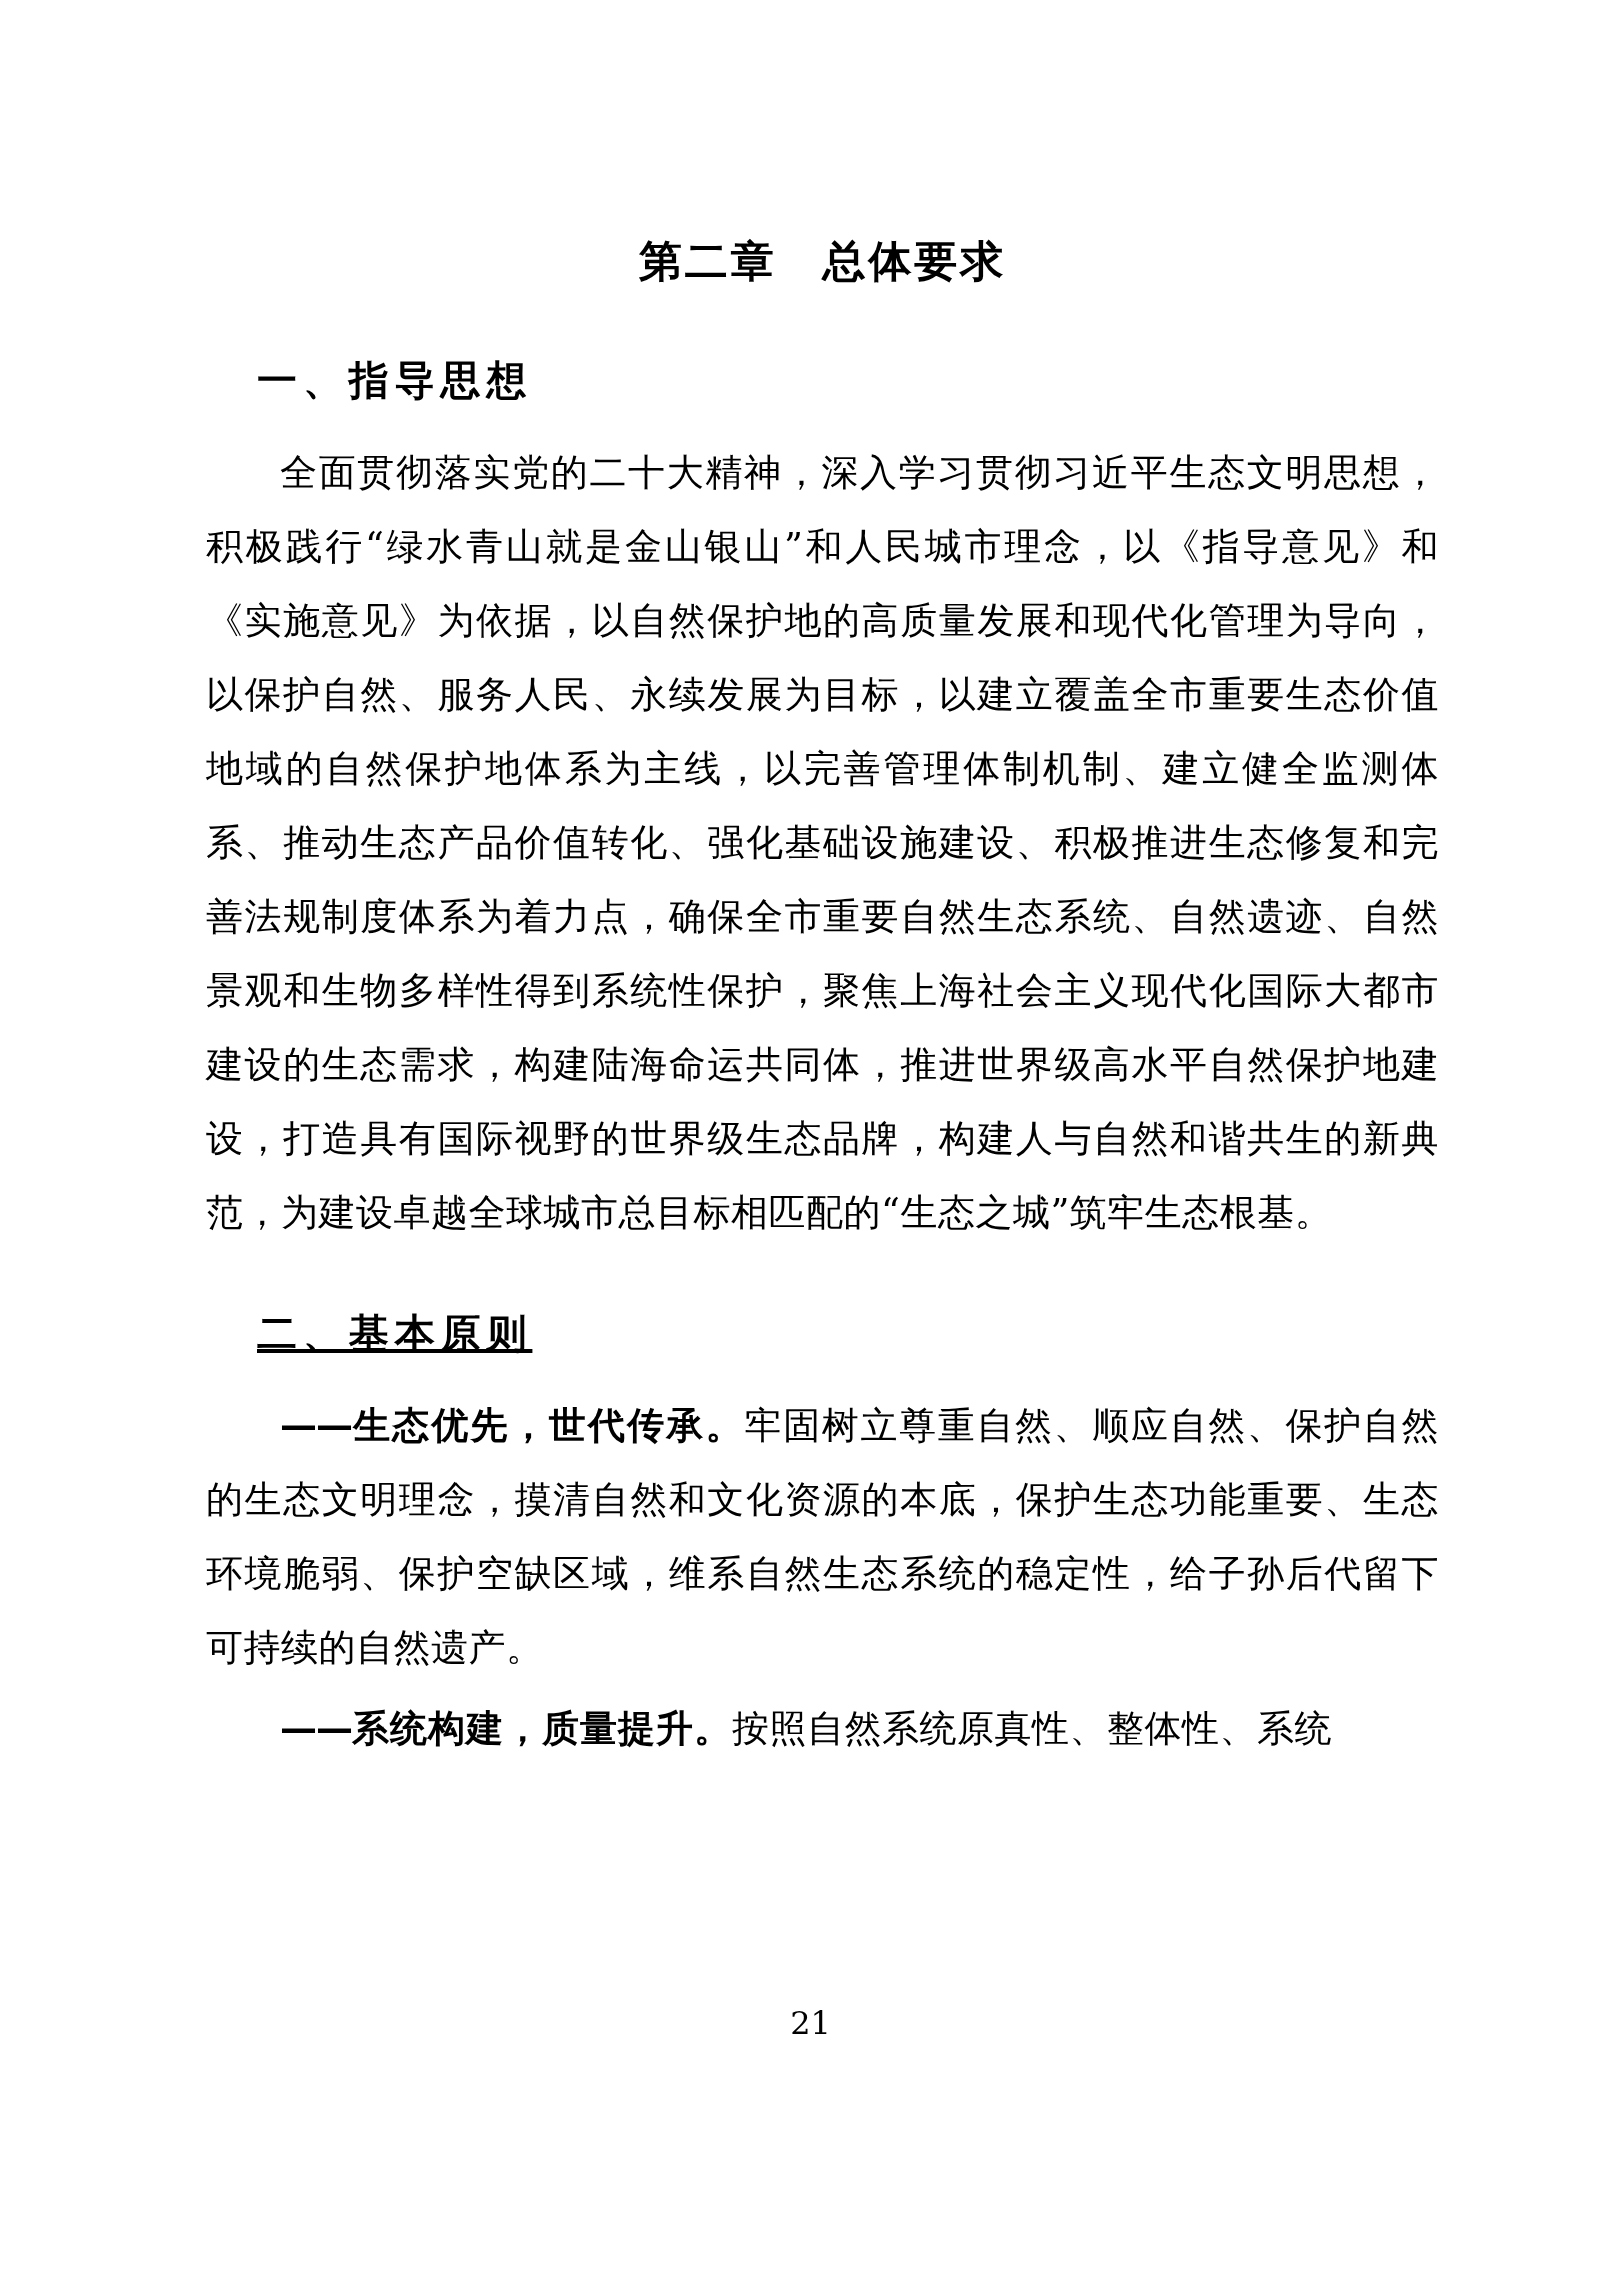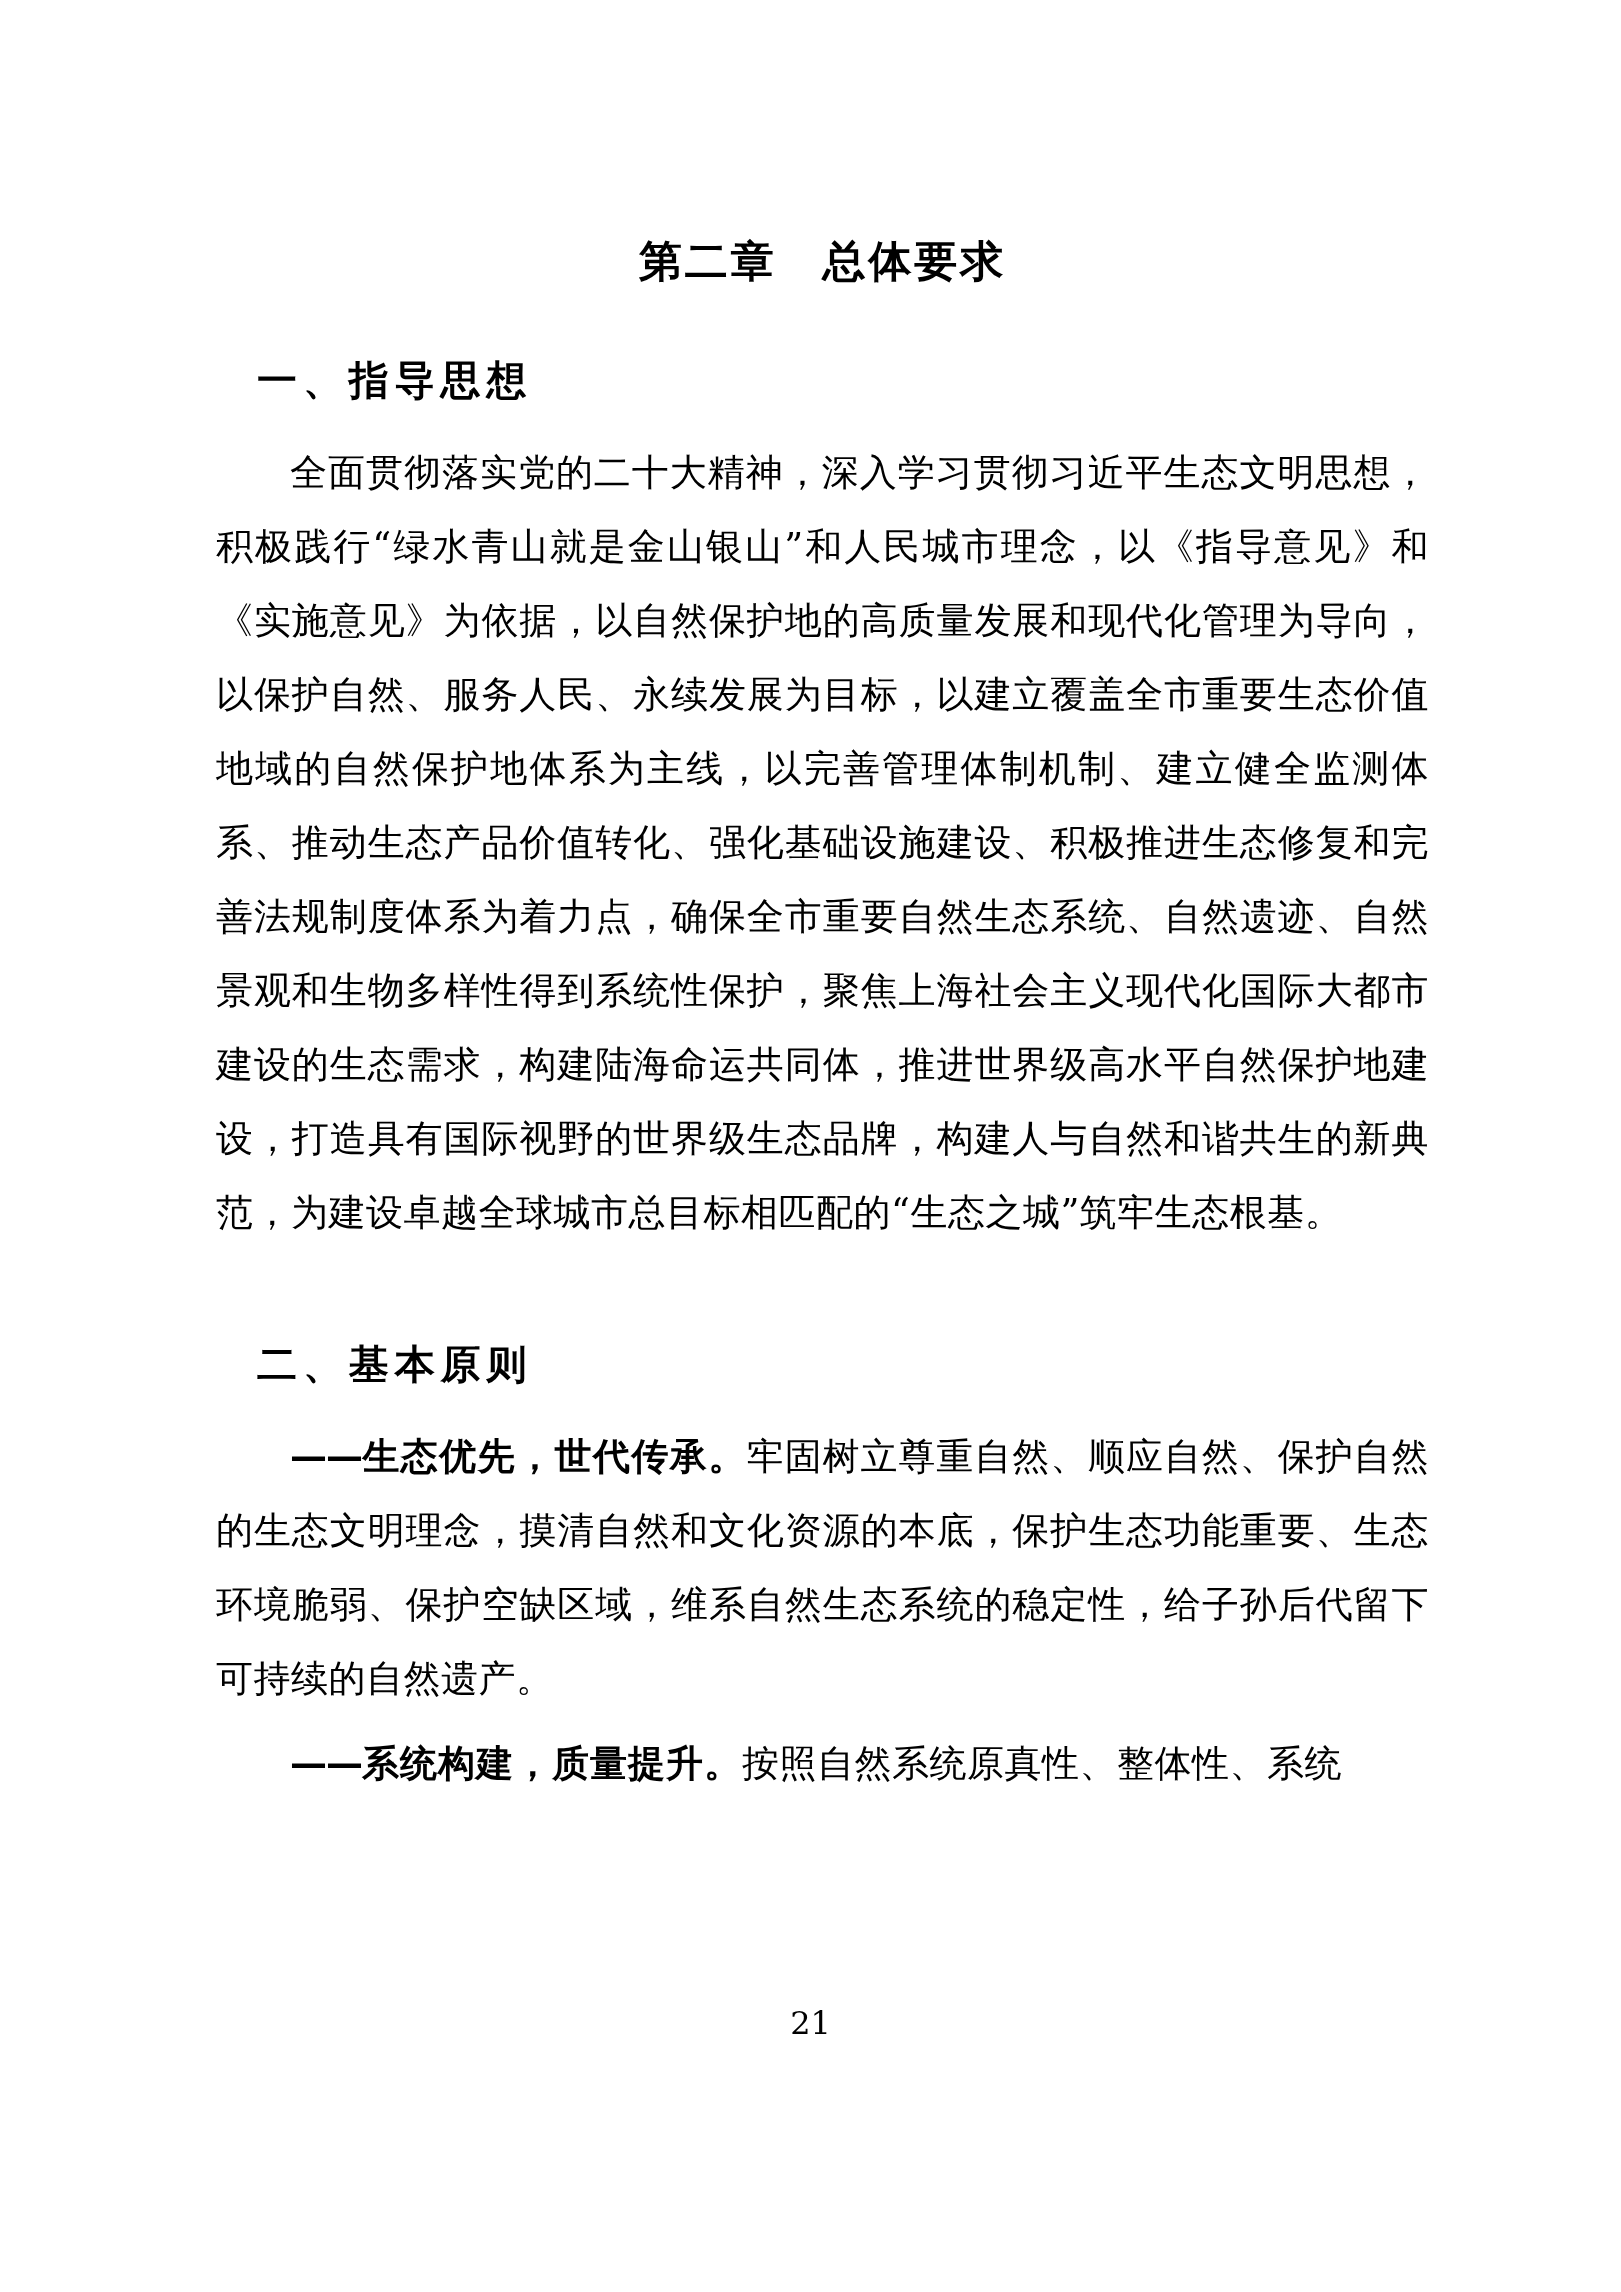--- a/index.html
+++ b/index.html
@@ -42,32 +42,33 @@
     font-family: "DejaVu Serif", "Liberation Serif", serif;
     font-weight: bold;
     font-size: 40px;
     letter-spacing: 5.9px;
     line-height: 1.5;
     margin: 0 0 25.5px 0;
     padding-left: 51px;
     white-space: pre;
   }
   .section-heading.second {
-    margin-top: 84px;
+    margin-top: 53px;
+    text-decoration: underline;
   }
 
   
   .body-para {
     font-family: "DejaVu Serif", "Liberation Serif", serif;
     font-size: 37px;
     line-height: 74px;
     text-align: justify;
     text-justify: inter-ideograph;
     text-indent: 74px;
-    margin: 10px;
+    margin: 0;
     letter-spacing: 0.5px;
   }
   .body-para + .body-para {
     margin-top: 5.9px;
   }
   .lead {
     font-weight: bold;
     letter-spacing: 1px;
   }
   .dash {

